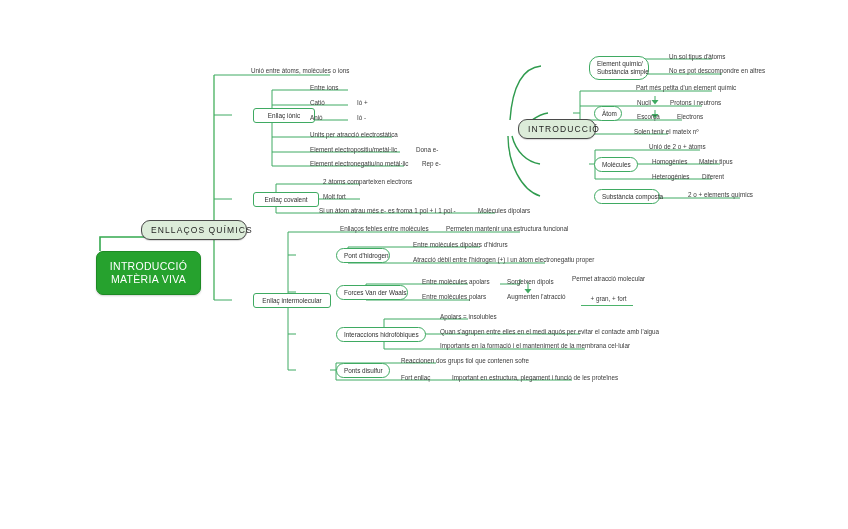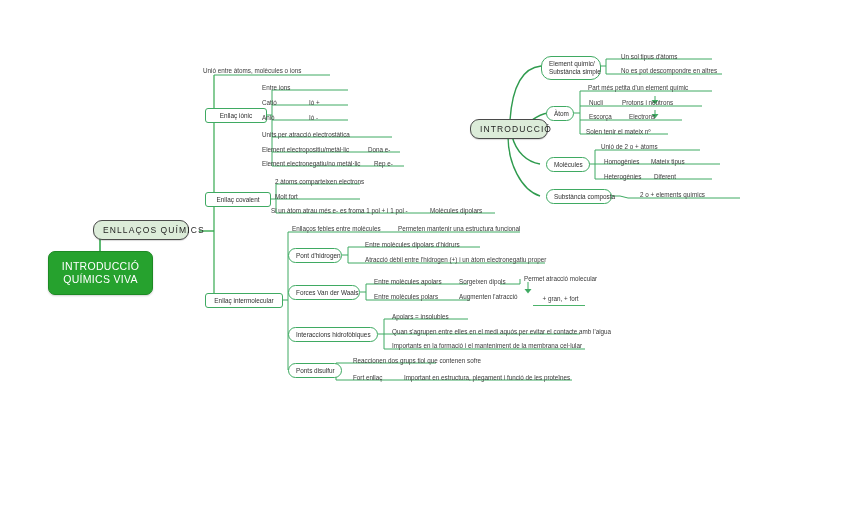--- a/index.html
+++ b/index.html
@@ -5,21 +5,21 @@
   html,body{margin:0;padding:0;background:#ffffff;}
   body{
     width:848px;height:529px;position:relative;overflow:hidden;
     font-family:"Liberation Sans","DejaVu Sans",sans-serif;
     color:#2d2d2d;
   }
   #canvas{position:absolute;inset:0;}
   svg.links{position:absolute;left:0;top:0;width:848px;height:529px;pointer-events:none;}
 
   
-  .node{position:absolute;box-sizing:border-box;white-space:nowrap;}
+  .node{position:absolute;box-sizing:border-box;white-space:nowrap;margin-left:48px;}
 
   
   .root{
     background:#26a22e;border:1px solid #1d8a24;border-radius:7px;
     color:#ffffff;font-size:10.5px;line-height:13px;letter-spacing:.3px;
     padding:8px 10px;text-align:center;
     box-shadow:0 1px 2px rgba(0,0,0,.18);
   }
   
   .lvl1{
@@ -141,24 +141,24 @@
       <path d="M595 164 L720 164"></path>
       <path d="M595 179 L712 179"></path>
 
       <path d="M612 196 L620 196 L628 198"></path>
       <path d="M628 198 L740 198"></path>
     </g>
   </svg>
 
   <div class="node root" style="left:48px;top:251px;width:105px;">
     <div>INTRODUCCIÓ</div>
-    <div>QUÍMICS VIVA</div>
+    <div>MATÈRIA VIVA</div>
   </div>
 
-  <div class="node lvl1" style="left:93px;top:220px;width:96px;">ENLLAÇOS QUÍMICS</div>
+  <div class="node lvl1" style="left:93px;top:220px;width:106px;">ENLLAÇOS QUÍMICS</div>
 
   <div class="node tiny" style="left:203px;top:66px;">Unió entre àtoms, molècules o ions</div>
 
   <div class="node lvl2sq" style="left:205px;top:108px;width:62px;">Enllaç iònic</div>
 
   <div class="node leaf nob" style="left:259px;top:83px;">Entre ions</div>
 
   <div class="node leaf nob" style="left:259px;top:98px;">Catió</div>
   <div class="node tiny" style="left:309px;top:98px;">Ió +</div>
 

